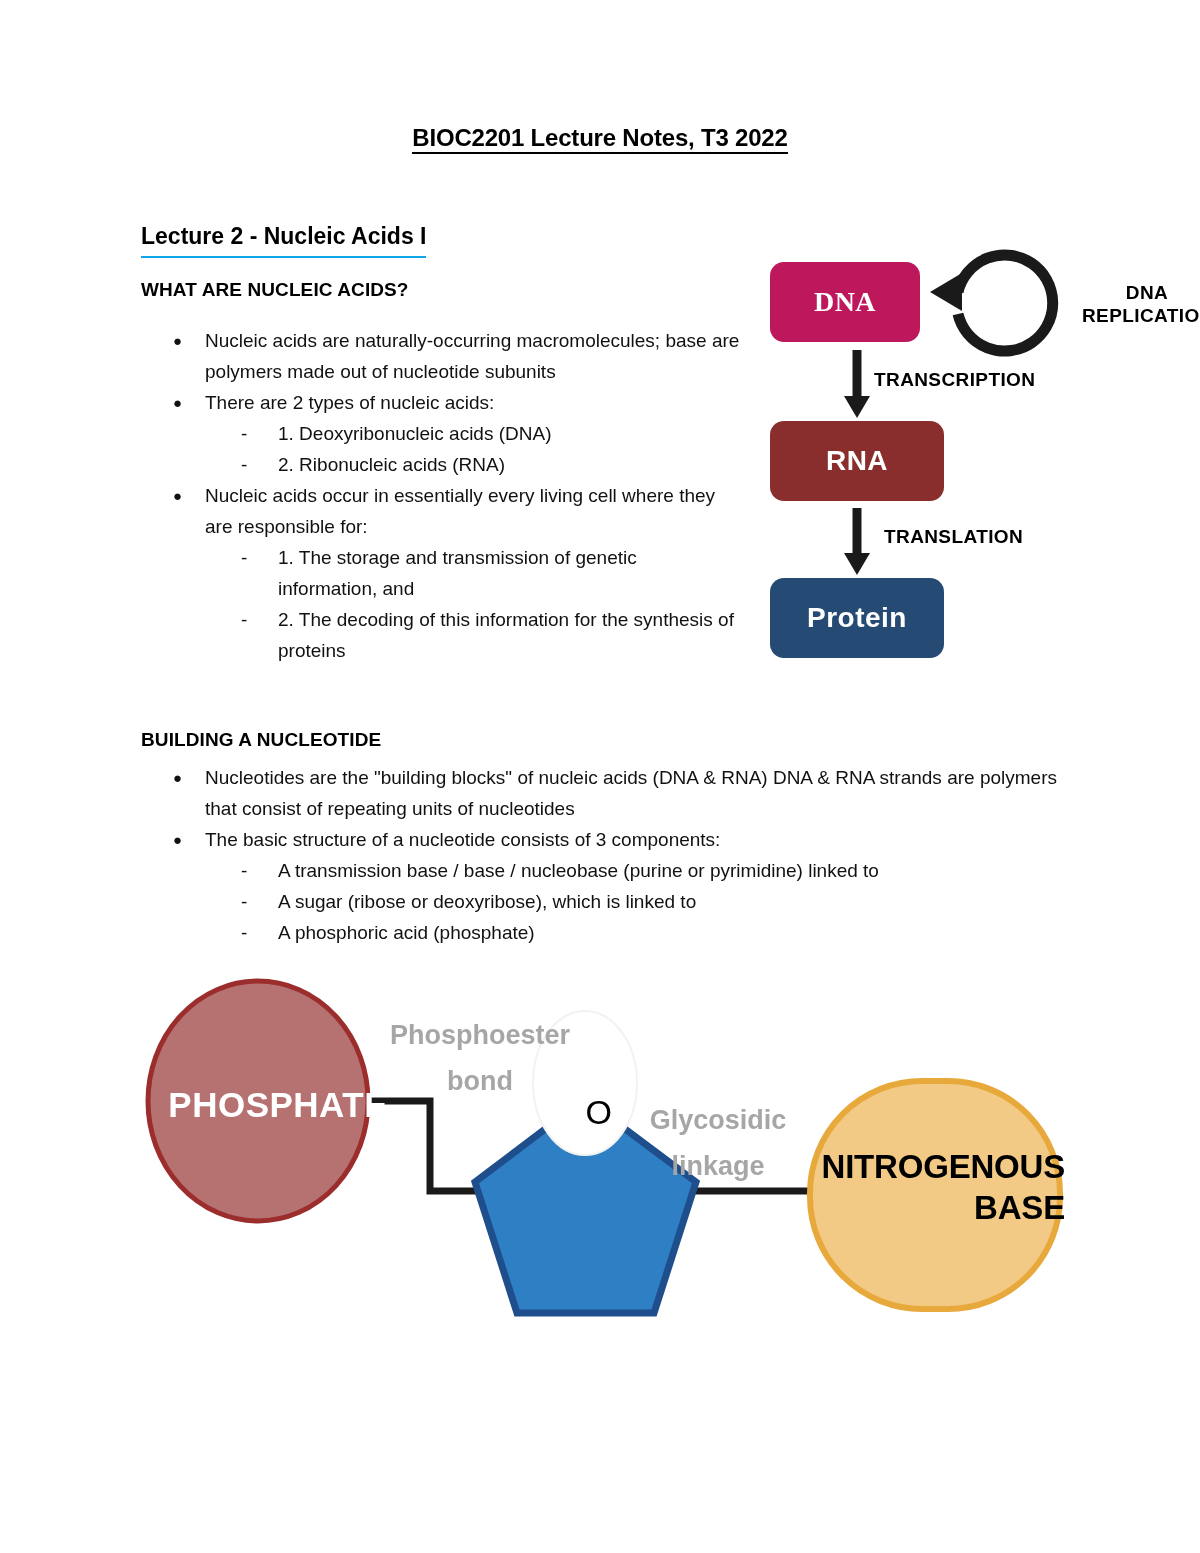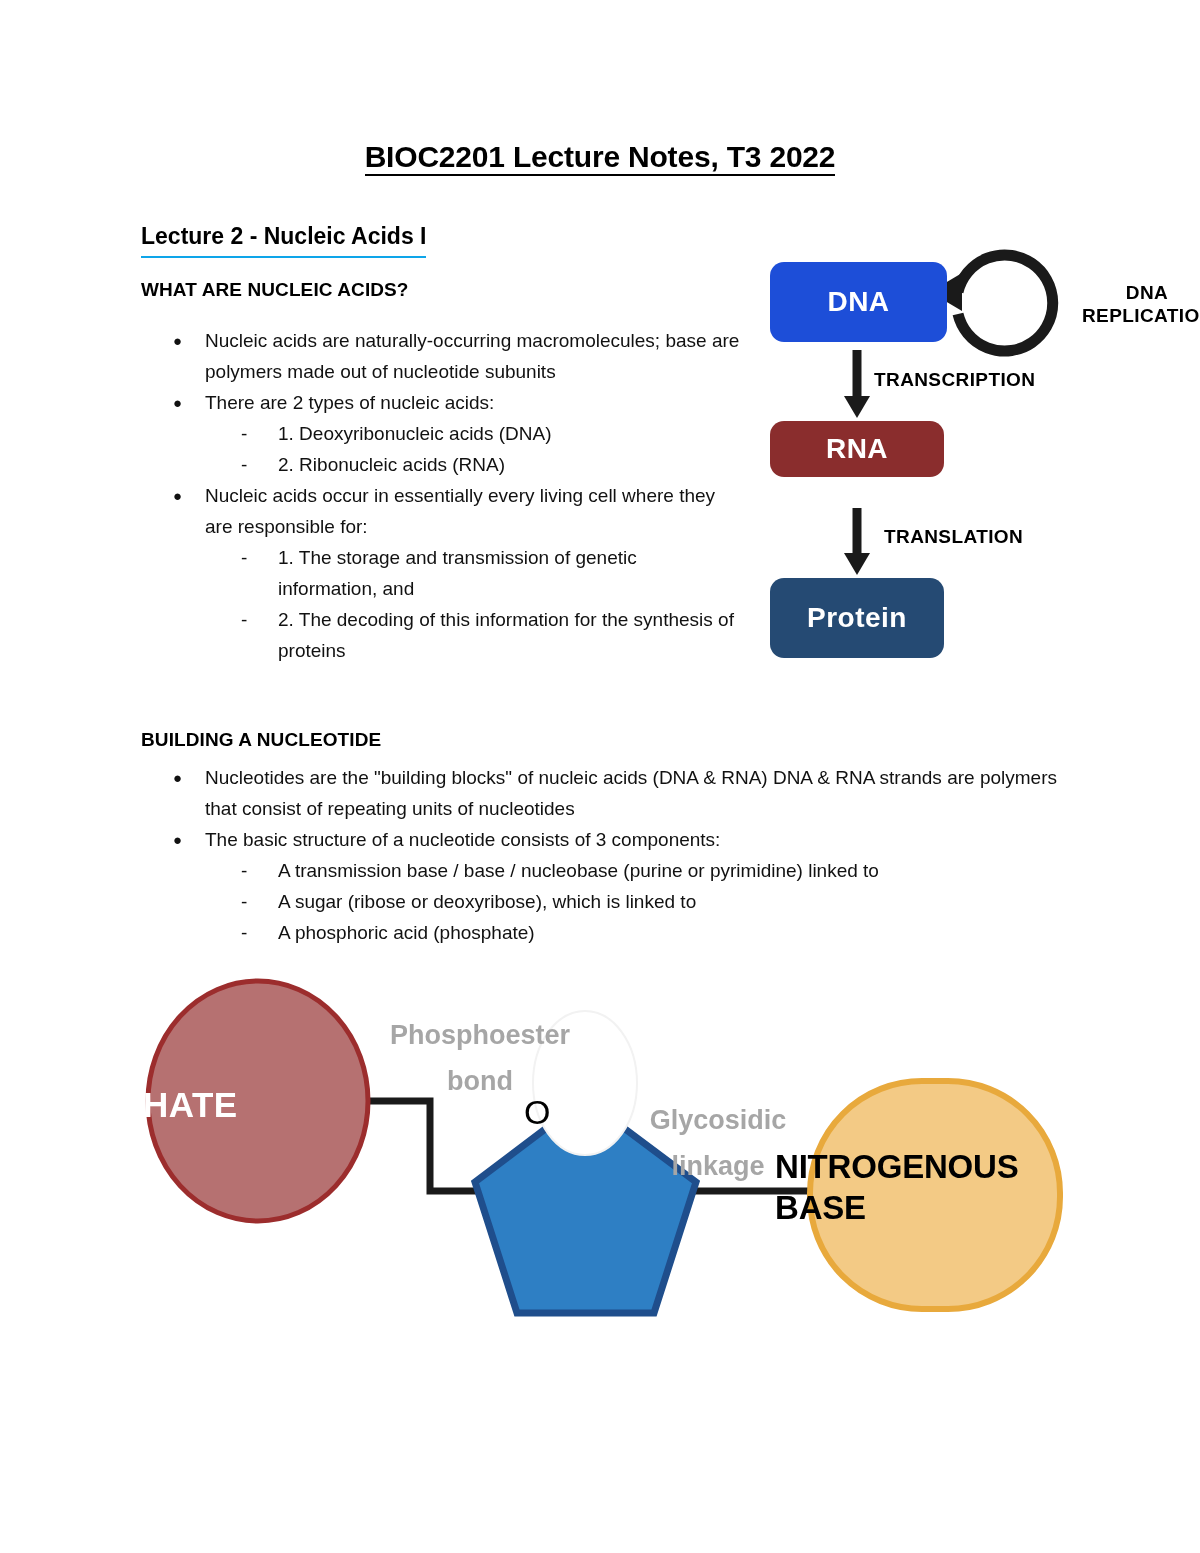--- a/index.html
+++ b/index.html
@@ -19,24 +19,24 @@
   .page {
     position: relative;
     width: 1200px;
     height: 1553px;
   }
 
   
   .doc-title {
     position: absolute;
     left: 141px;
-    top: 140px;
+    top: 124px;
     width: 918px;
     text-align: center;
-    font-size: 30px;
+    font-size: 24px;
     font-weight: bold;
     letter-spacing: -0.2px;
   }
   .doc-title span {
     border-bottom: 2px solid #000;
     padding-bottom: 1px;
   }
 
   .lecture-title {
     position: absolute;
@@ -110,26 +110,27 @@
     display: flex;
     align-items: center;
     justify-content: center;
     color: #ffffff;
     font-weight: bold;
     font-size: 28px;
     letter-spacing: 0.5px;
   }
   #box-dna {
     left: 8px; top: 4px;
-    width: 177px; height: 80px;
-    background: #1d4ed8;
+    width: 150px; height: 80px;
+    background: #be185d;
+    font-family: Liberation Serif, serif;
   }
   #box-rna {
     left: 8px; top: 163px;
-    width: 174px; height: 56px;
+    width: 174px; height: 80px;
     background: #8a2d2d;
   }
   #box-protein {
     left: 8px; top: 320px;
     width: 174px; height: 80px;
     background: #254a73;
   }
 
   .dogma-label {
     position: absolute;
@@ -163,21 +164,21 @@
     height: 370px;
   }
   .nuc-svg {
     position: absolute;
     left: 0; top: 0;
     width: 930px; height: 370px;
   }
   .nuc-text {
     position: absolute;
     font-weight: bold;
-    text-align: left;
+    text-align: right;
     pointer-events: none;
   }
   #t-phosphate {
     left: 18px; top: 1085px;
     width: 370px;
     font-size: 35px;
     color: #ffffff;
     letter-spacing: 0.5px;
   }
   #t-sugar {

